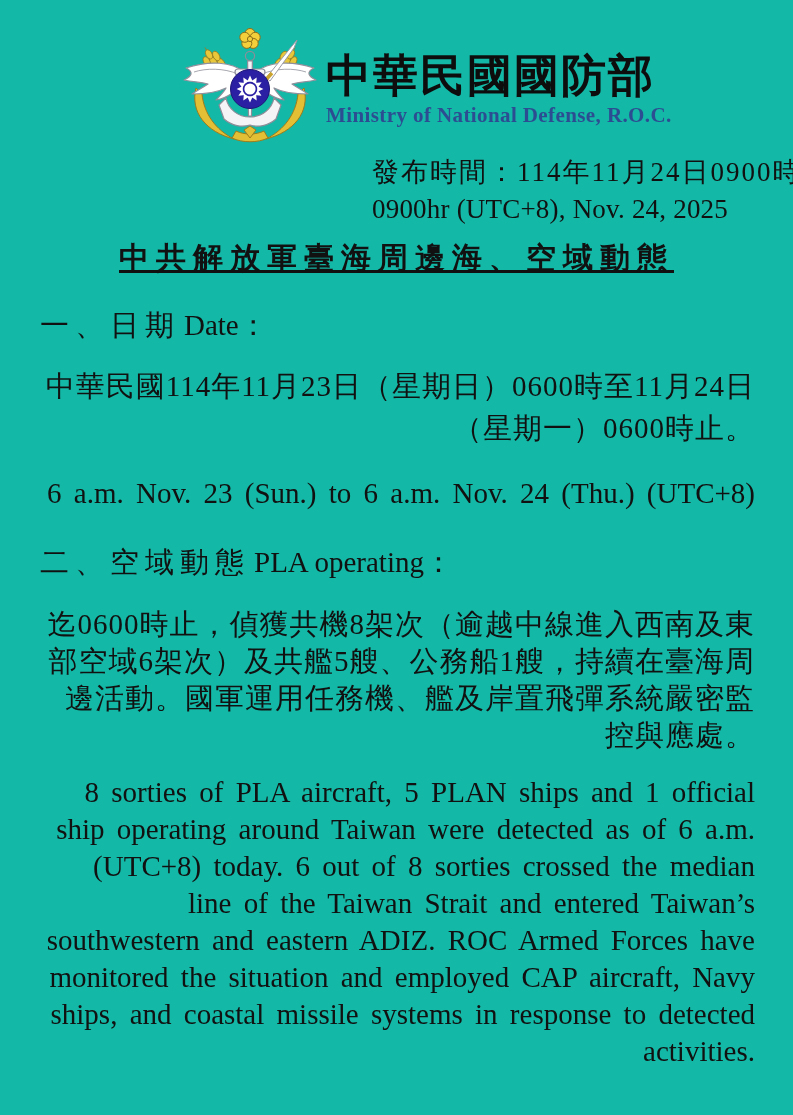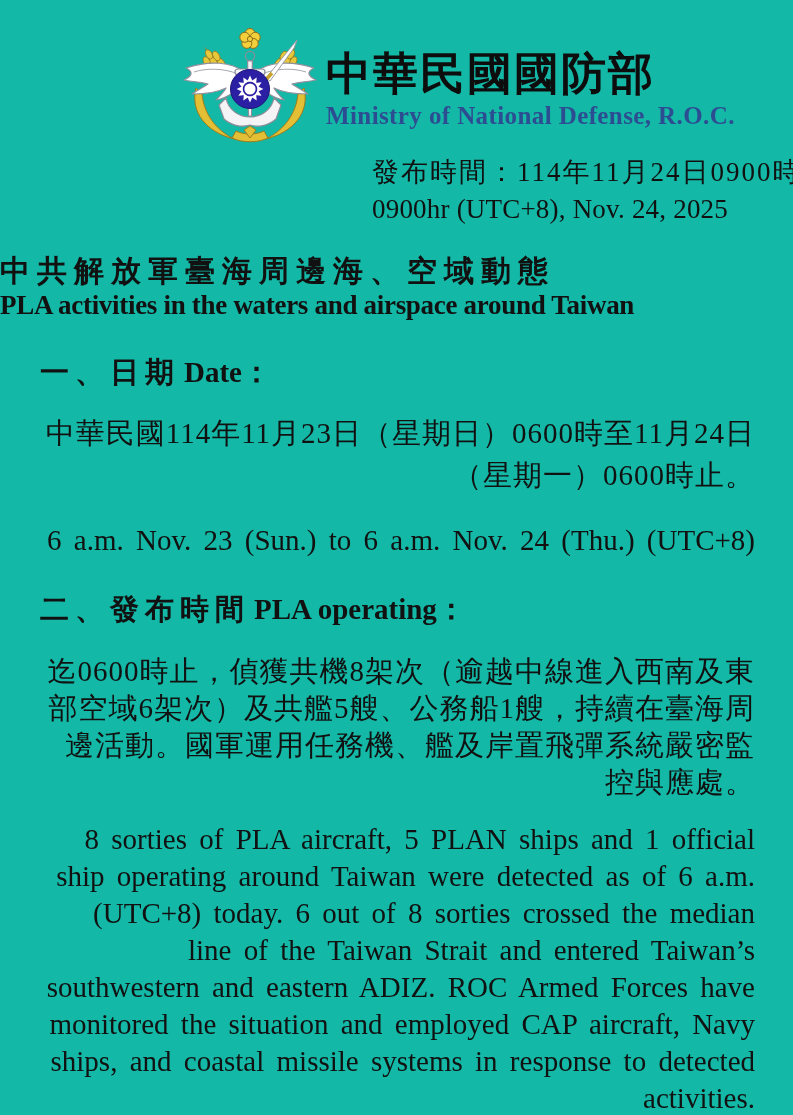--- a/index.html
+++ b/index.html
@@ -24,56 +24,56 @@
   .org-titles { margin-left: 6px; padding-top: 6px; }
   .org-zh {
     font-size: 45px;
     font-weight: bold;
     letter-spacing: 2px;
     color: #0d0d0d;
     line-height: 1.1;
     white-space: nowrap;
   }
   .org-en {
-    font-size: 25px;
+    font-size: 21px;
     font-weight: bold;
     color: #2c4d92;
     letter-spacing: 0.4px;
     margin-top: 2px;
     white-space: nowrap;
   }
   
   .release {
     margin-left: 372px;
     margin-top: 6px;
     font-size: 27px;
     line-height: 37px;
   }
   .release .zh { letter-spacing: 2px; white-space: nowrap; }
   .release .en { letter-spacing: 0.2px; white-space: nowrap; }
   
-  .doc-title { margin-top: 26px; }
+  .doc-title { text-align: center; margin-top: 13px; text-decoration: underline; }
   .doc-title .zh {
     font-size: 30px;
     font-weight: bold;
     letter-spacing: 7px;
     line-height: 34px;
   }
   .doc-title .en {
     font-size: 27px;
     font-weight: bold;
     letter-spacing: -0.3px;
     line-height: 33px;
     margin-top: 1px;
   }
   
   .body-col { margin: 0 38px 0 40px; }
   .sec-heading {
     font-size: 29px;
-    font-weight: bold;
+    font-weight: normal;
     margin-top: 32px;
     line-height: 36px;
   }
   .sec-heading .hz { letter-spacing: 6px; }
   .sec-heading .he { letter-spacing: 0px; margin-left: 4px; }
   .para {
     font-size: 29px;
     line-height: 37px;
     text-align: right;
   }
@@ -176,31 +176,30 @@
     </div>
   </div>
 
   <div class="release">
     <div class="zh">發布時間：114年11月24日0900時</div>
     <div class="en">0900hr (UTC+8), Nov. 24, 2025</div>
   </div>
 
   <div class="doc-title">
     <div class="zh">中共解放軍臺海周邊海、空域動態</div>
-    <div class="en">PLA activities in the waters and airspace around Taiwan</div>
   </div>
 
   <div class="body-col">
 
     <div class="sec-heading">
       <span class="hz">一、日期</span><span class="he">Date：</span>
     </div>
     <div class="para zh-date">中華民國114年11月23日（星期日）0600時至11月24日（星期一）0600時止。</div>
     <div class="para en-date">6 a.m. Nov. 23 (Sun.) to 6 a.m. Nov. 24 (Thu.) (UTC+8)</div>
 
     <div class="sec-heading">
-      <span class="hz">二、發布時間</span><span class="he">PLA operating：</span>
+      <span class="hz">二、空域動態</span><span class="he">PLA operating：</span>
     </div>
     <div class="para zh-act">迄0600時止，偵獲共機8架次（逾越中線進入西南及東部空域6架次）及共艦5艘、公務船1艘，持續在臺海周邊活動。國軍運用任務機、艦及岸置飛彈系統嚴密監控與應處。</div>
     <div class="para en-act">8 sorties of PLA aircraft, 5 PLAN ships and 1 official ship operating around Taiwan were detected as of 6 a.m. (UTC+8) today. 6 out of 8 sorties crossed the median line of the Taiwan Strait and entered Taiwan’s southwestern and eastern ADIZ. ROC Armed Forces have monitored the situation and employed CAP aircraft, Navy ships, and coastal missile systems in response to detected activities.</div>
 
   </div>
 </div>
 
 </body></html>

